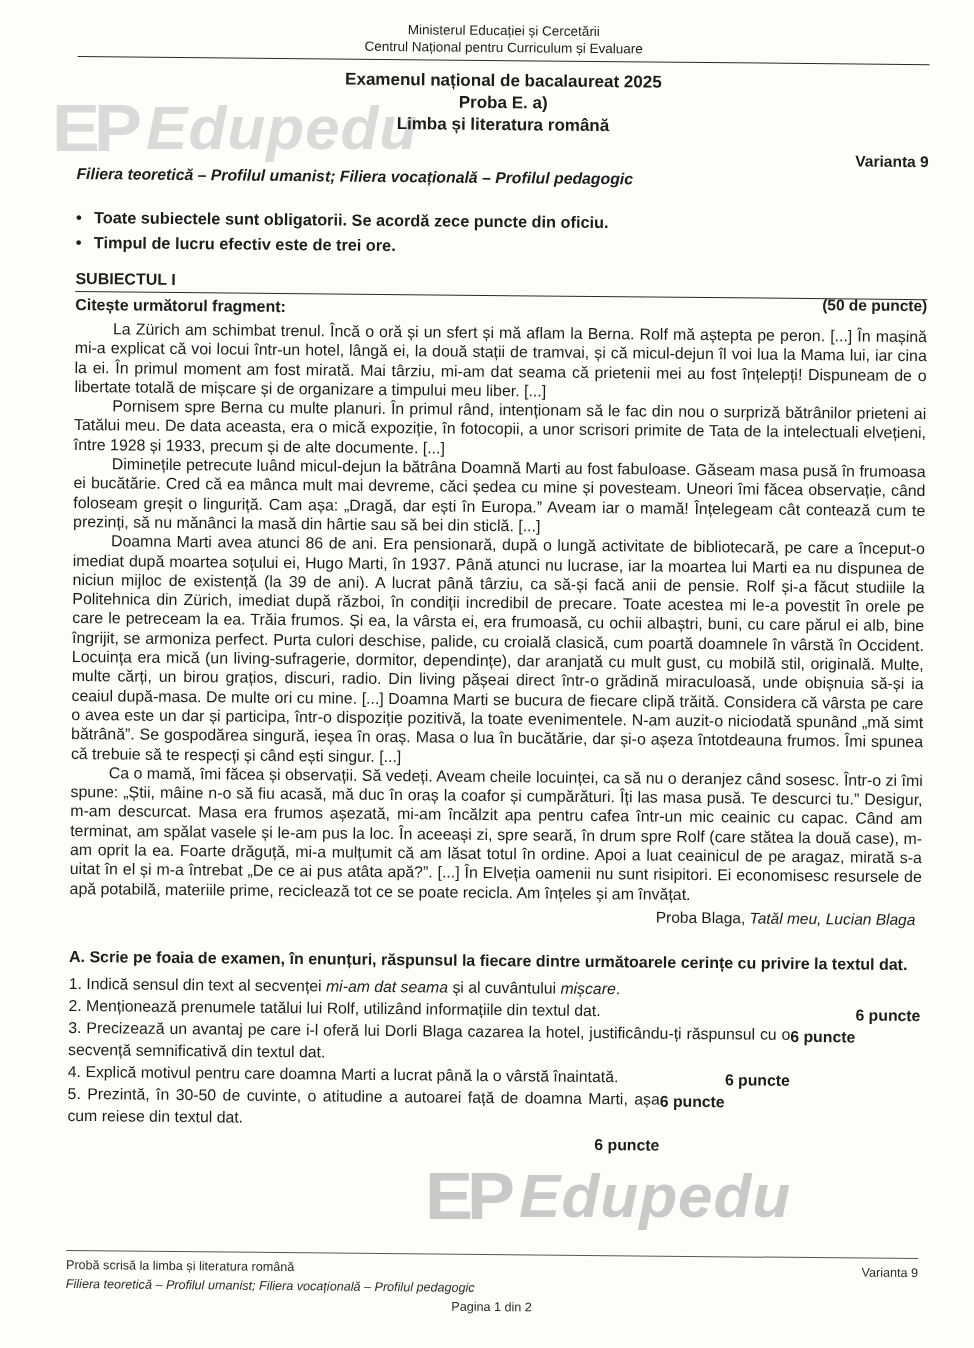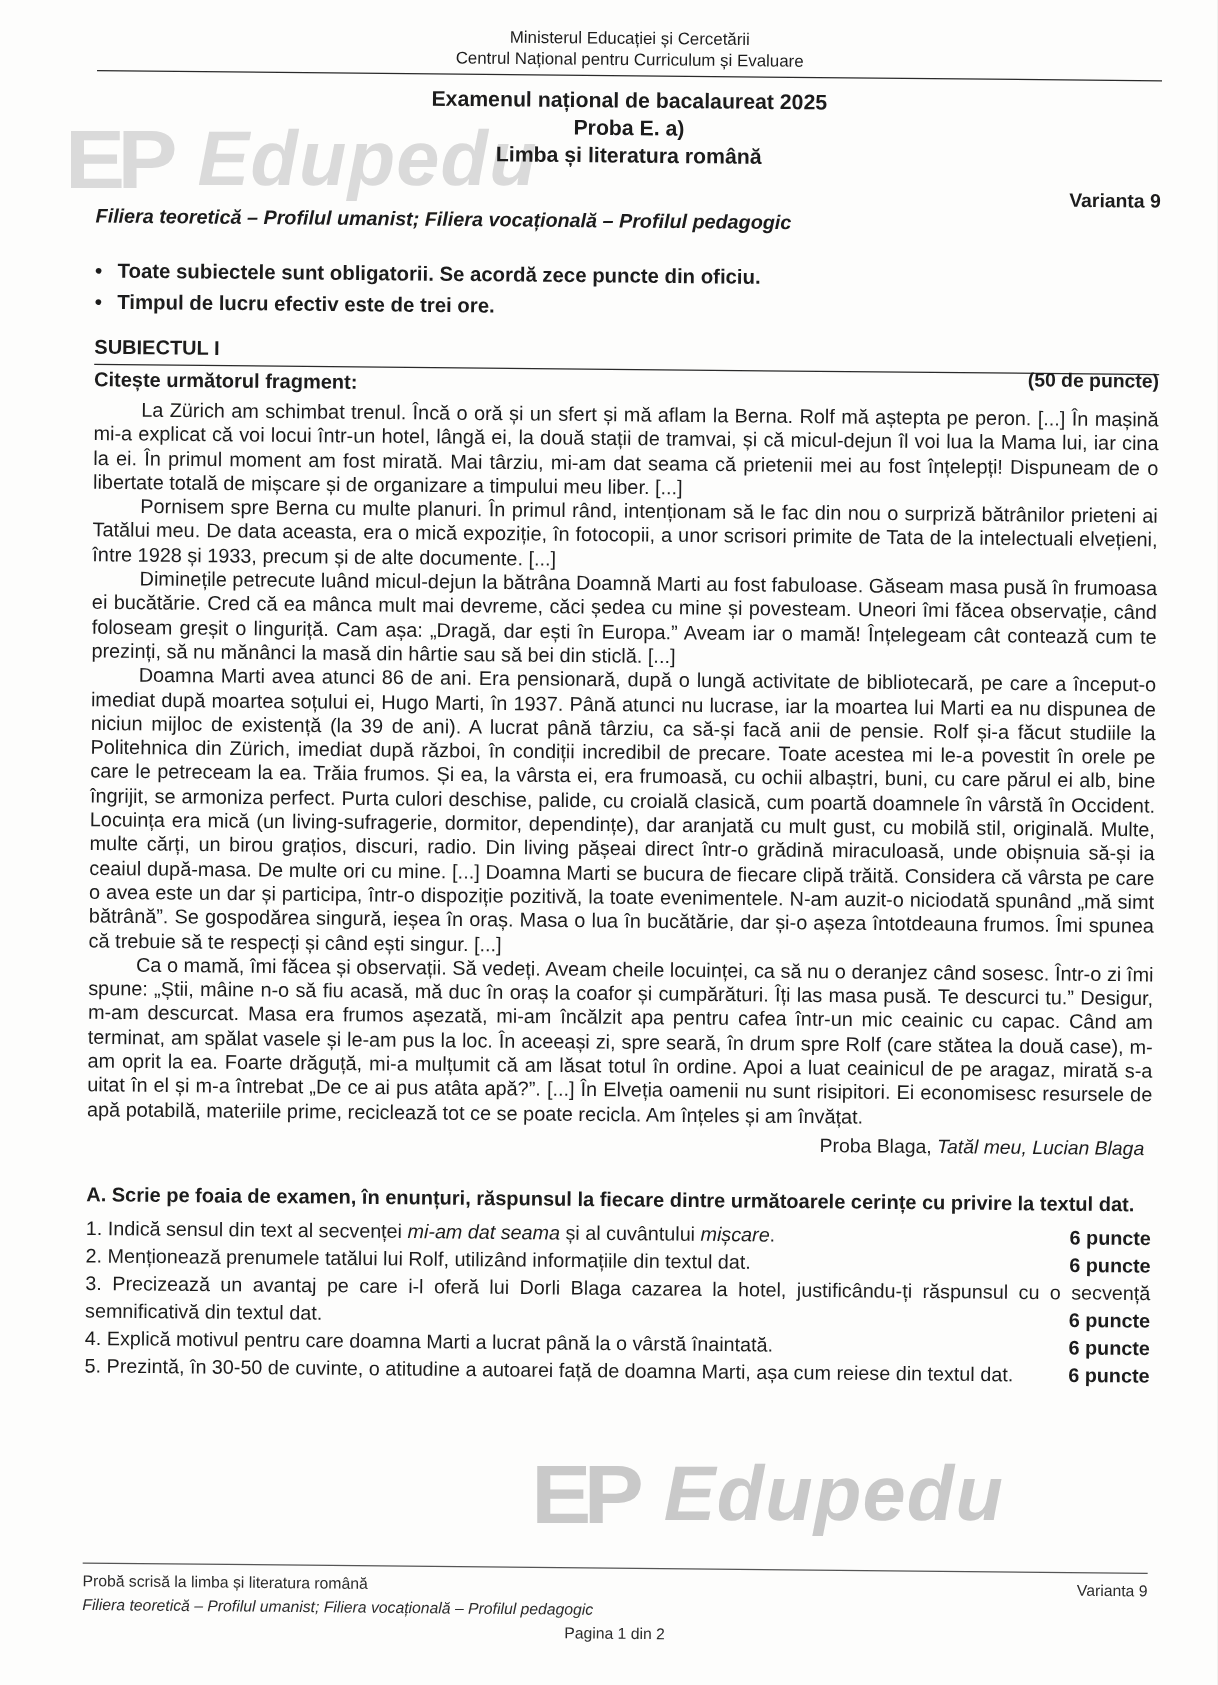--- a/index.html
+++ b/index.html
@@ -4,21 +4,21 @@
 <style>
   * { margin:0; padding:0; box-sizing:border-box; }
   html,body { background:#e8e8e8; }
   .page {
     position:relative; width:974px; height:1348px;
     background:#fdfdfc; overflow:hidden;
     font-family:"Liberation Sans", sans-serif;
     color:#1c1c1c;
   }
   
-  .watermark { position:absolute; display:flex; align-items:center; gap:22px; pointer-events:none; z-index:0; }
+  .watermark { position:absolute; display:flex; align-items:center; gap:10px; pointer-events:none; z-index:0; }
   .wm-top { left:52px; top:92px; color:#dadada; }
   .wm-bottom { left:425px; top:1160px; color:#c9c9c9; }
   .wm-logo { font-size:72px; font-weight:bold; letter-spacing:-6px; line-height:1;
              transform:scaleY(.92); }
   .wm-text { font-size:62px; font-weight:bold; line-height:1; letter-spacing:1px;font-style:italic; }
 
   
   .content {
     position:absolute; left:78px; top:18px; width:852px; height:1312px;
     transform:rotate(.55deg); transform-origin:0 0; z-index:1;
@@ -36,21 +36,21 @@
   .cite-row { display:flex; justify-content:space-between; align-items:flex-start;
               font-weight:bold; font-size:16px; line-height:22px; margin-top:2px; }
   .cite-row .pts { transform:translateY(-7px); font-size:15.5px; }
   .fragment { margin-top:3px; font-size:15.9px; line-height:19.3px; text-align:justify; }
   .fragment p { text-indent:38px; }
   .attribution { text-align:right; font-size:15.5px; line-height:20px; margin-top:4px; padding-right:6px; }
   .section-a { margin-top:24px; }
   .sa-heading { font-weight:bold; font-size:16px; line-height:22px; }
   .items { margin-top:5px; font-size:15.8px; line-height:22px; }
   .item { text-align:justify; }
-  .item .points { float:right; font-weight:bold; }
+  .item .points { float:right; font-weight:bold;margin-top:24px; }
   .item em, .fragment em, .attribution em { font-style:italic; }
   .doc-footer { position:absolute; left:0; right:0; top:1232px;
                 border-top:1.2px solid #555; padding-top:5px;
                 font-size:12.6px; line-height:19px; color:#2b2b2b; }
   .foot-row1 { display:flex; justify-content:space-between; }
   .foot-row2 { font-style:italic; }
   .foot-row3 { text-align:center; }
 </style>
 </head>
 <body>

